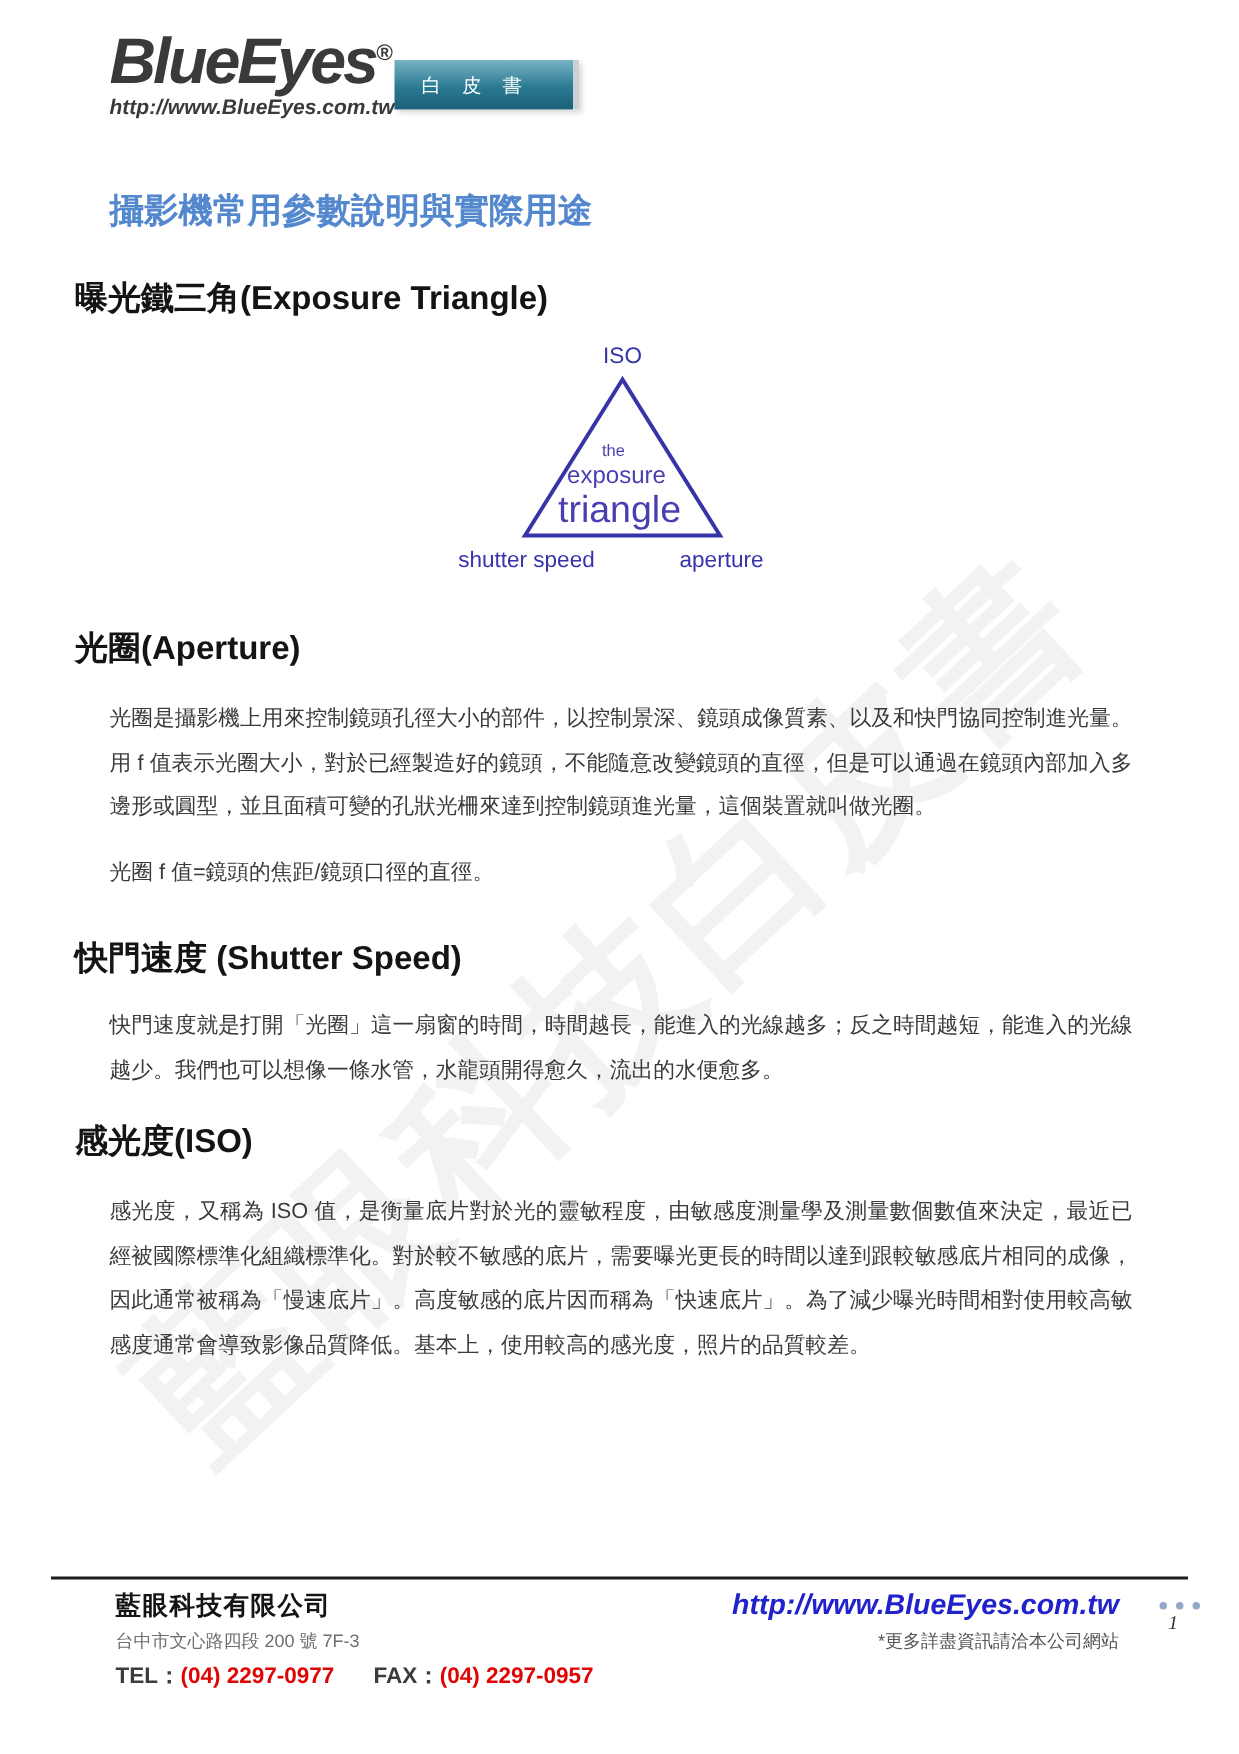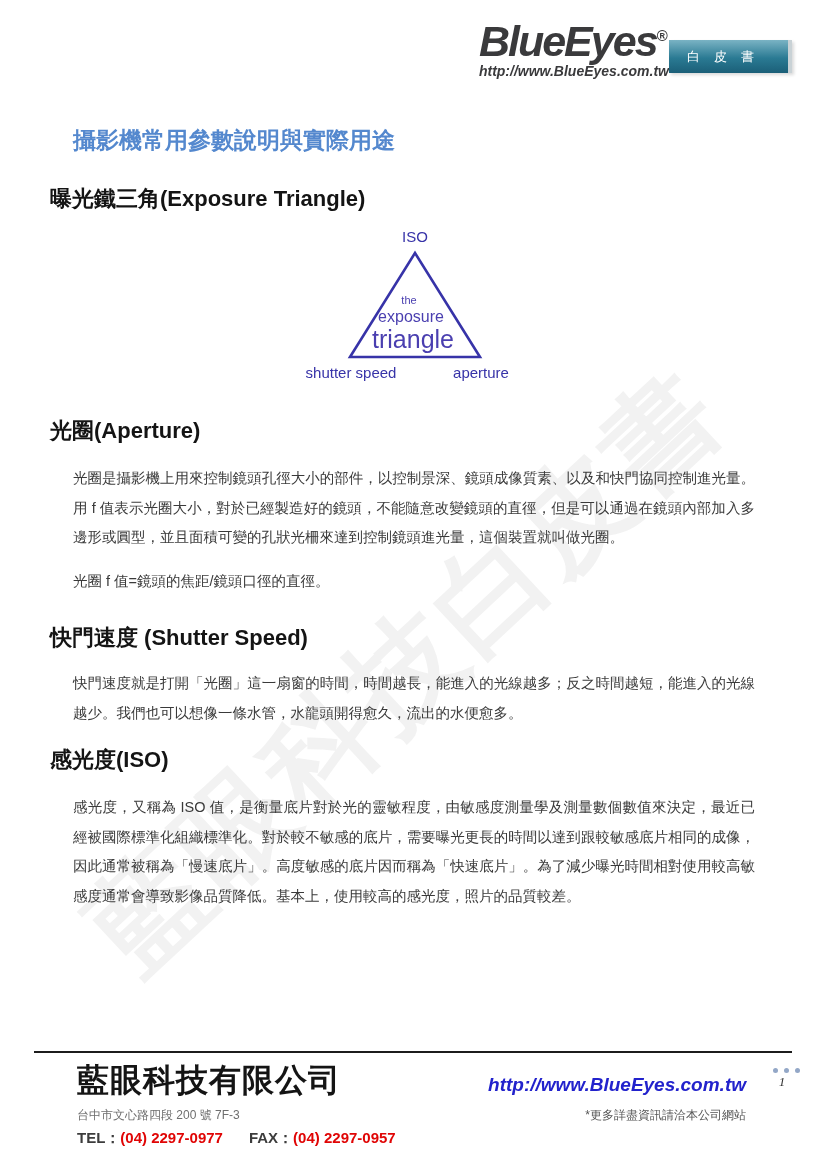--- a/index.html
+++ b/index.html
@@ -9,21 +9,21 @@
   }
   .content{position:relative;z-index:1;}
   
   .watermark{
     position:absolute;left:58px;top:892px;z-index:0;
     transform:rotate(-43deg);transform-origin:0 0;
     font-size:112px;font-weight:bold;letter-spacing:4px;
     color:rgba(40,40,40,0.06);white-space:nowrap;pointer-events:none;
   }
   
-  .header{display:flex;justify-content:flex-end;align-items:flex-start;
+  .header{display:flex;justify-content:flex-start;align-items:flex-start;
     padding:14px 34px 0 73px;}
   .logo-brand{font-size:43px;line-height:44px;font-weight:bold;font-style:italic;
     color:#3a3a3c;letter-spacing:-2px;}
   .logo-reg{font-size:15px;font-weight:bold;vertical-align:super;letter-spacing:0;}
   .logo-url{font-size:14px;font-weight:bold;font-style:italic;color:#3a3a3c;margin-top:0px;}
   .badge{
     margin-top:26px;height:33px;min-width:99px;display:flex;align-items:center;
     background:linear-gradient(180deg,#7ab3c4 0%,#2a7a93 55%,#1b5f78 100%);
     color:#ffffff;font-size:13px;letter-spacing:14px;padding:0 2px 0 18px;
     box-shadow:2px 2px 3px rgba(0,0,0,0.15);border-right:4px solid #c9d2d6;
@@ -34,21 +34,21 @@
   .para{margin:18px 73px 0;width:682px;font-size:14.5px;line-height:29.5px;
     color:#3a3a3a;text-align:justify;}
   .formula{margin-top:14px;text-align:left;}
   
   .figure{width:220px;margin:12px auto 0;}
   
   .footer{position:absolute;left:0;top:1051px;width:826px;z-index:2;}
   .footer-rule{border-top:2px solid #1c1c1c;margin:0 34px;}
   .footer-row1{display:flex;align-items:baseline;margin:6px 80px 0 77px;
     justify-content:space-between;}
-  .company{font-size:32px;font-weight:bold;color:#141414;letter-spacing:1px;}
+  .company{font-size:17px;font-weight:bold;color:#141414;letter-spacing:1px;}
   .footer-url{font-size:19px;font-weight:bold;font-style:italic;color:#2222cc;
     text-decoration:none;}
   .footer-row2{display:flex;align-items:baseline;margin:4px 80px 0 77px;
     justify-content:space-between;}
   .address{font-size:12px;color:#6e6e6e;}
   .note{font-size:12px;color:#555555;}
   .telfax{margin:5px 0 0 77px;font-size:15px;font-weight:bold;color:#3c3c3c;}
   .phone{color:#e00505;}
   .telfax .gap{display:inline-block;width:26px;}
   .page-indicator{position:absolute;right:22px;top:1068px;width:44px;text-align:left;}

